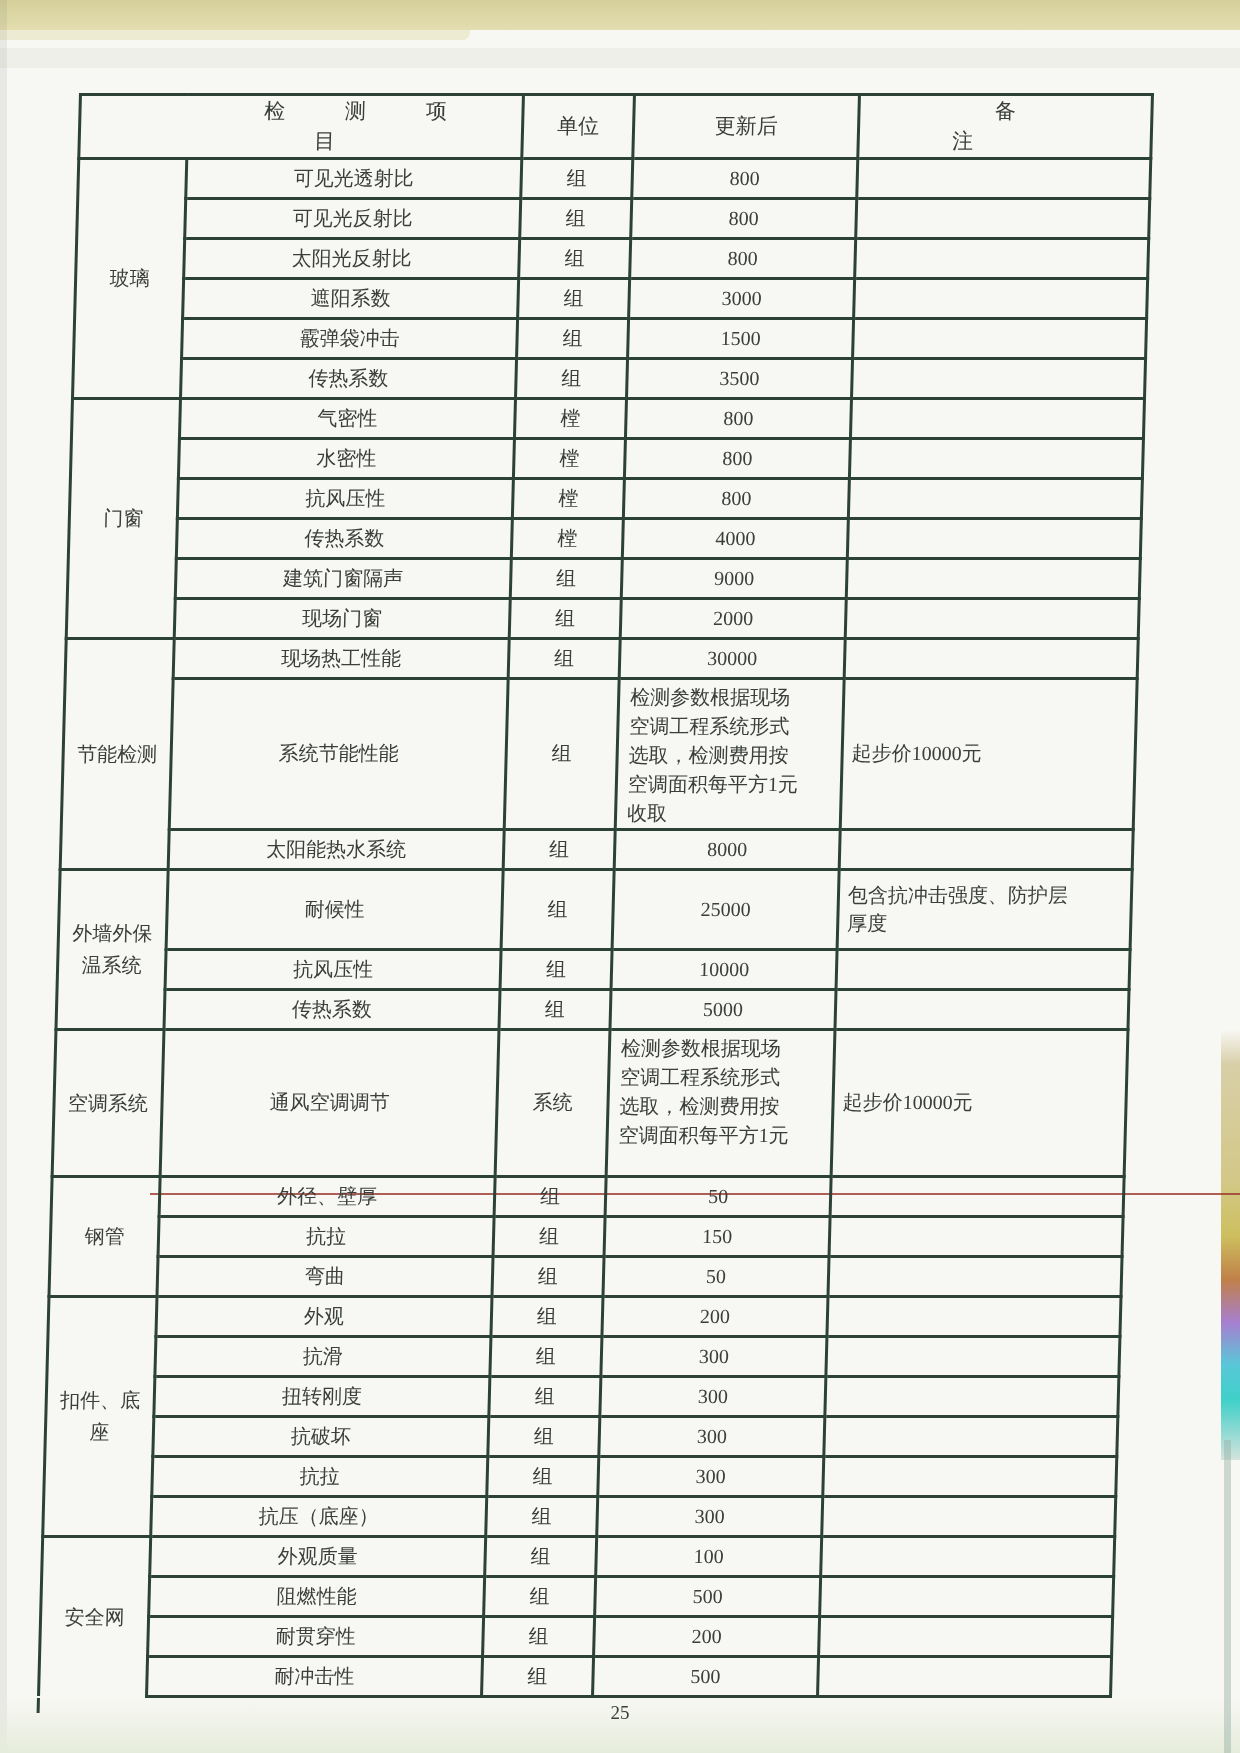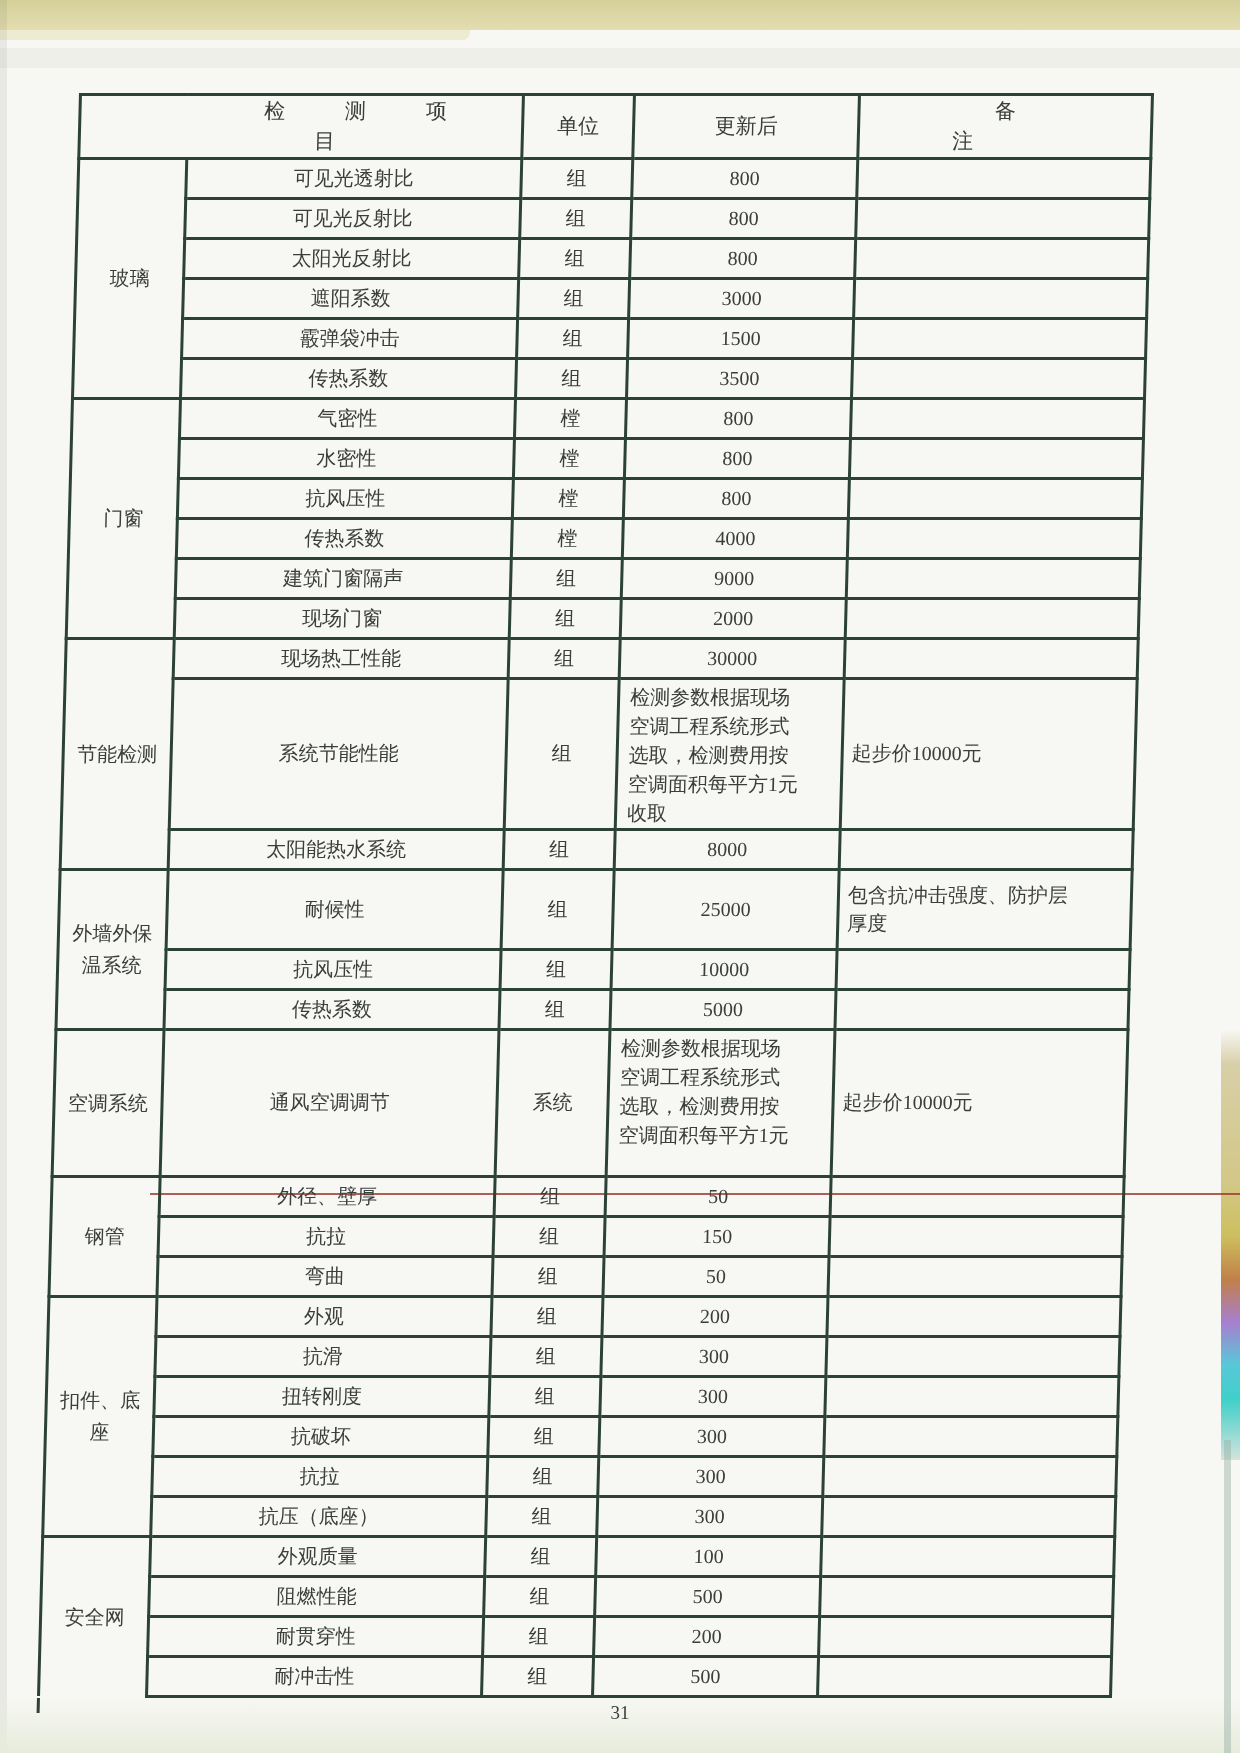--- a/index.html
+++ b/index.html
@@ -282,13 +282,13 @@
           <td>耐冲击性</td>
           <td>组</td>
           <td>500</td>
           <td class="remark"></td>
         </tr>
       </tbody>
   </table>
   <div class="left-ext"></div>
 </div>
 
-<div class="page-num">31</div>
+<div class="page-num">25</div>
 
 </body></html>

